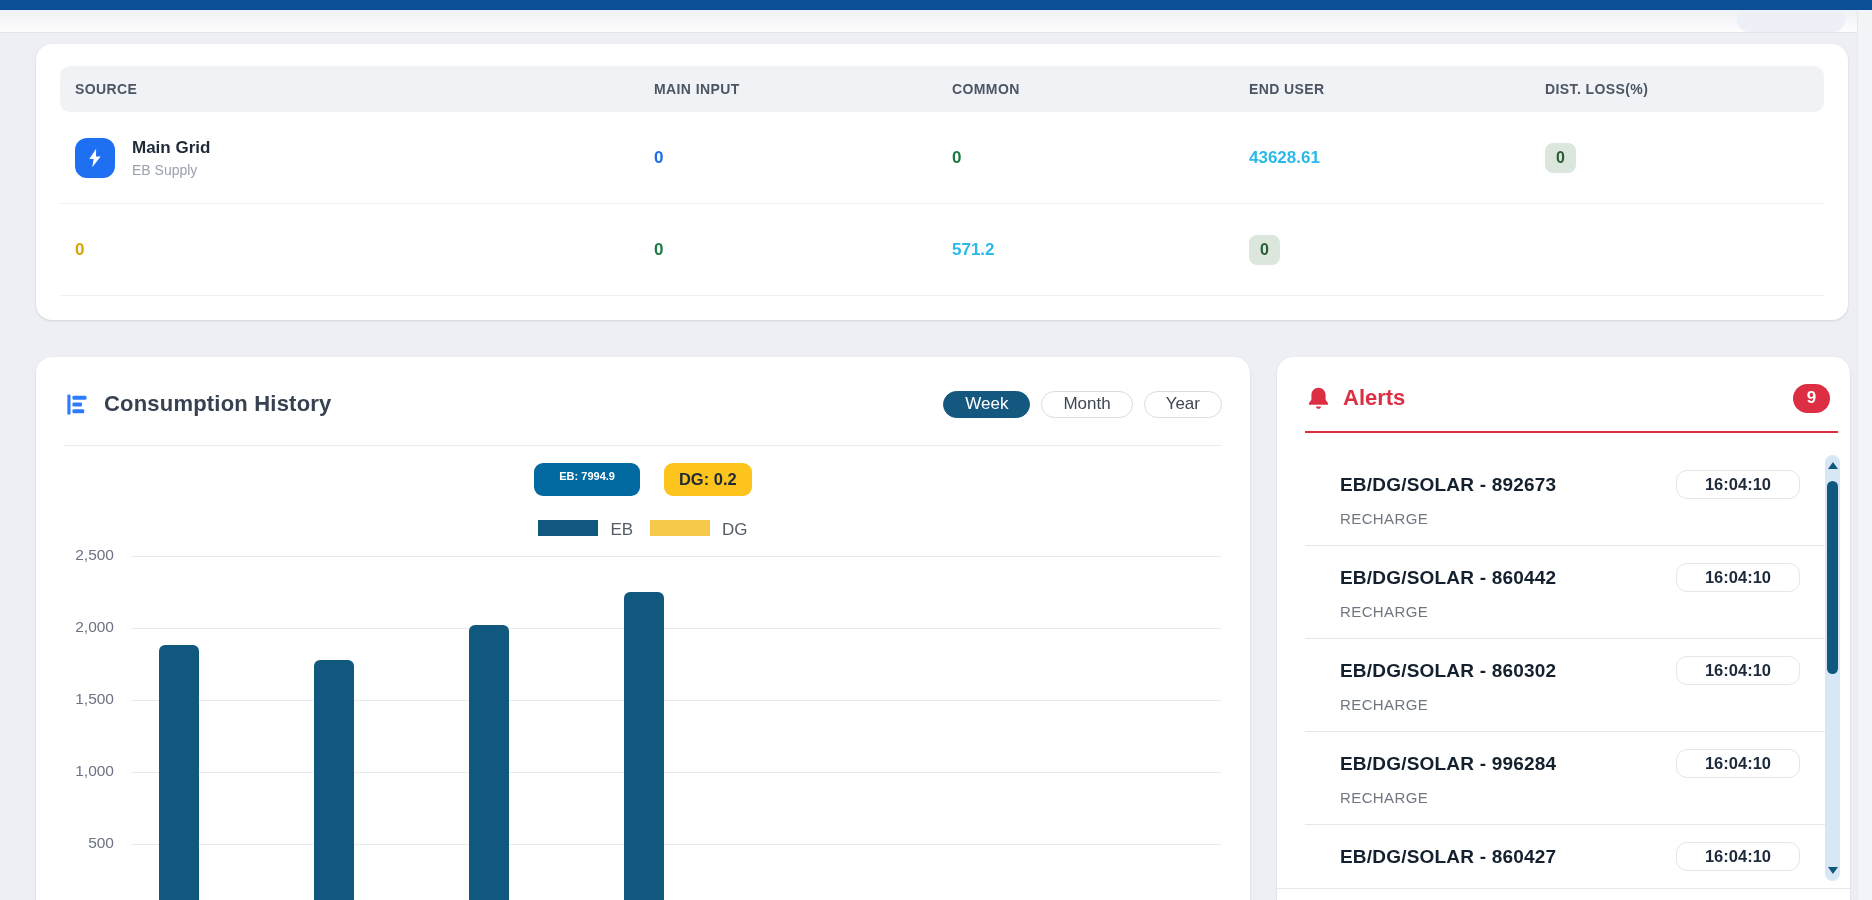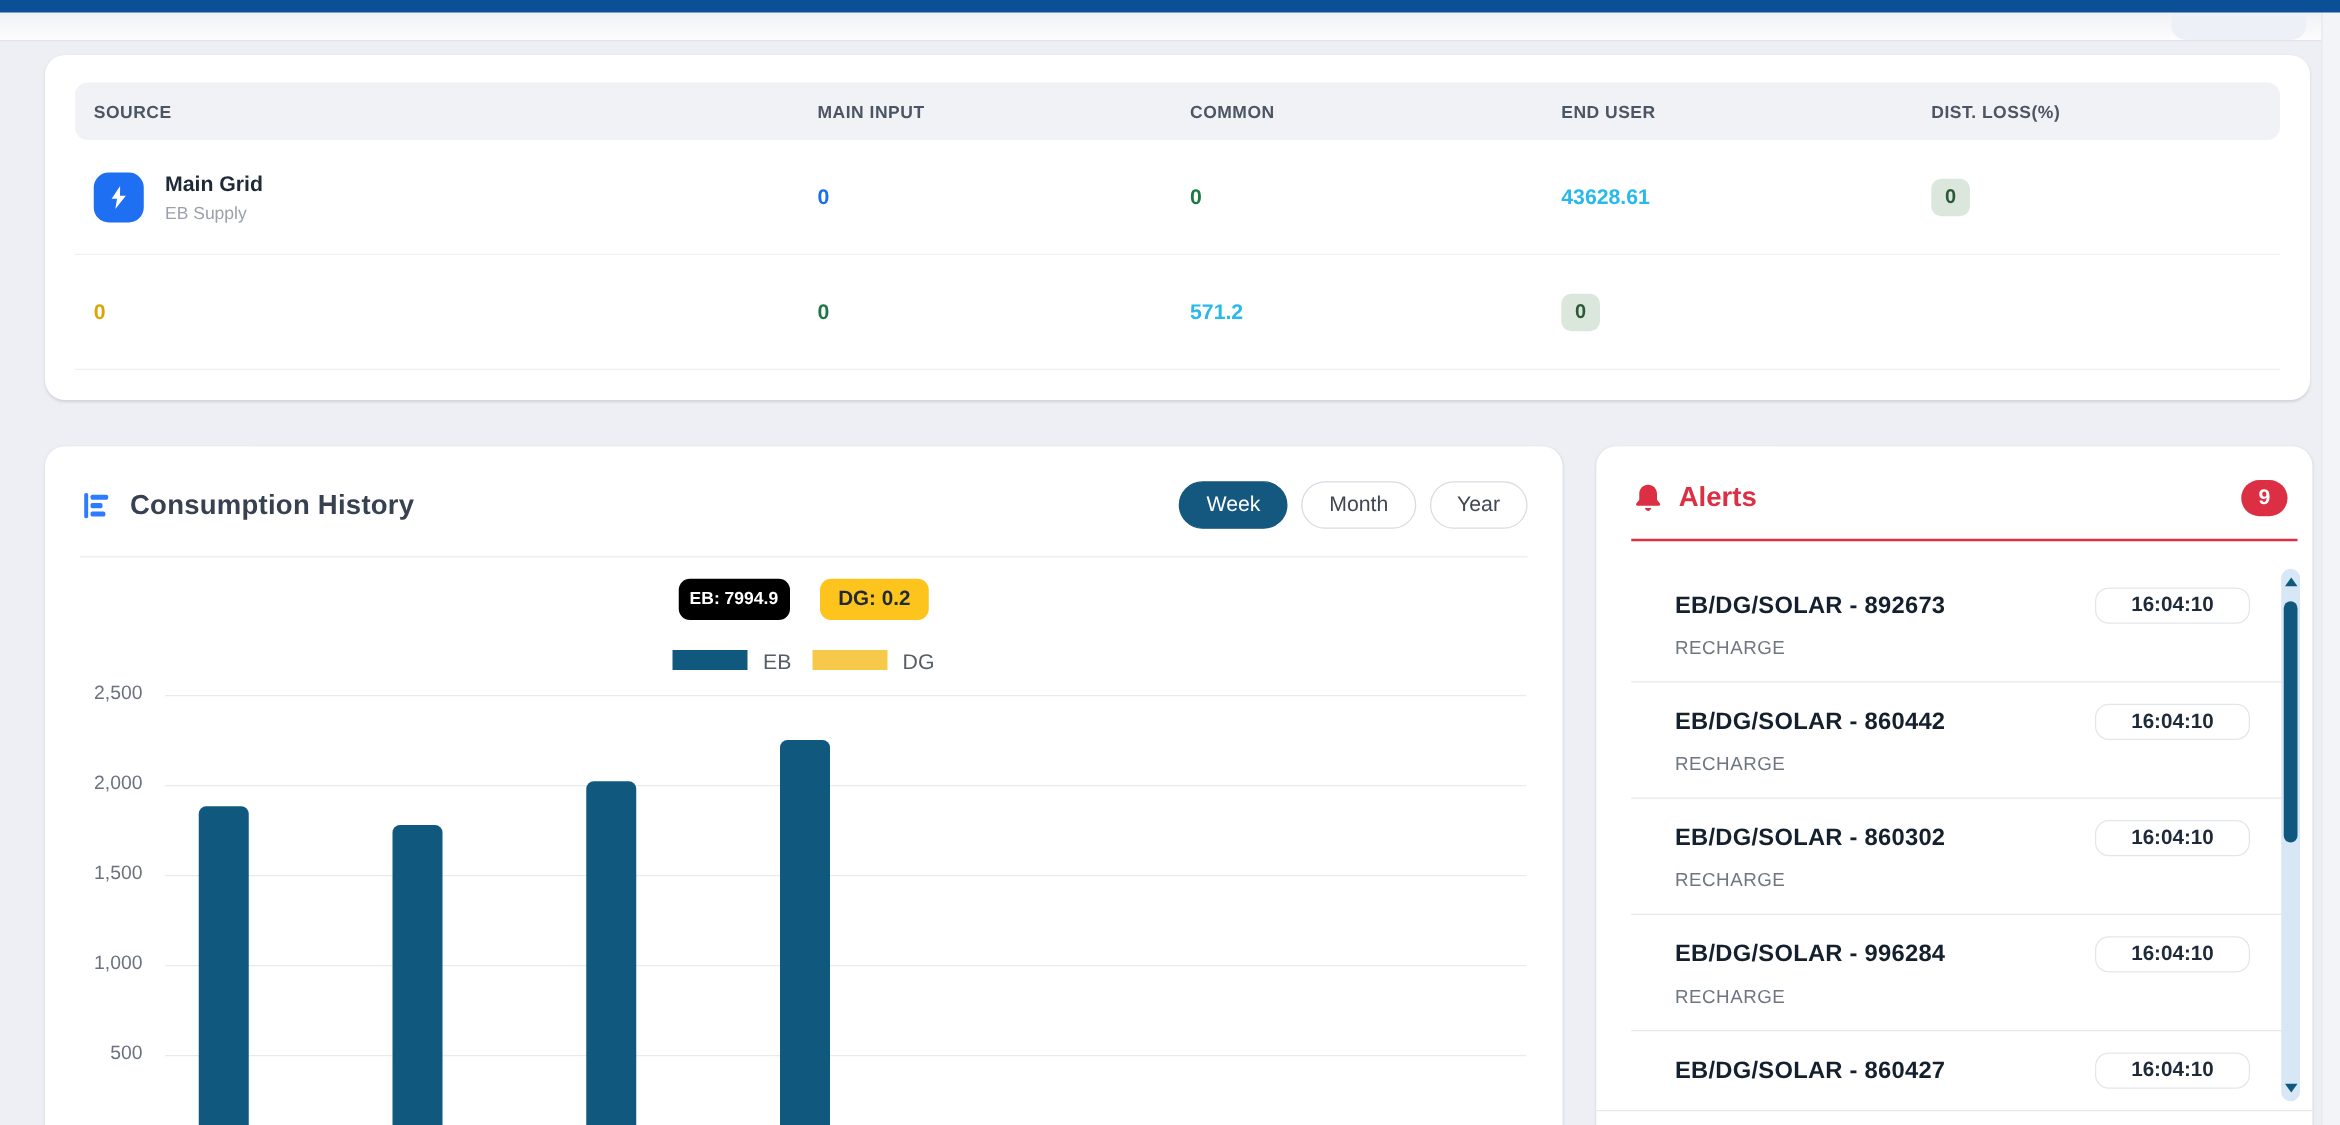--- a/index.html
+++ b/index.html
@@ -39,26 +39,26 @@
   .row-0 .v-main{color:#1a6df0}
   .row-1 .v-main{color:#d9a406}
   .loss-badge{display:inline-block;background:#dbe7dd;color:#2a5b35;font-size:16px;font-weight:700;
     padding:6px 11px;border-radius:8px}
 
   
   .chart-header{position:absolute;left:28px;right:28px;top:24px;height:46px;display:flex;align-items:center}
   .chart-title-icon{margin-right:13px;display:flex}
   .chart-title{font-size:22px;font-weight:700;color:#374151;letter-spacing:.2px}
   .range-group{margin-left:auto;display:flex;gap:11px}
-  .pill{height:38px;padding:0 21px;border-radius:20px;background:#fff;border:1px solid #d7dbe2;
+  .pill{height:27px;padding:0 21px;border-radius:20px;background:#fff;border:1px solid #d7dbe2;
     color:#3f4754;font-size:17px;display:flex;align-items:center;cursor:pointer}
   .pill.active{background:#14577f;border-color:#14577f;color:#fff}
   .chart-divider{position:absolute;left:28px;right:28px;top:88px;border-top:1px solid #e9ebf0}
   .total-badges{position:absolute;left:0;right:0;top:106px;display:flex;justify-content:center;gap:24px}
-  .badge-eb{background:#000000;color:#fff;font-weight:700;font-size:14px;padding:7px 9px;border-radius:9px}
+  .badge-eb{background:#0369a1;color:#fff;font-weight:700;font-size:11px;padding:7px 25px;border-radius:9px}
   .badge-dg{background:#fcc41c;color:#1f2937;font-weight:700;font-size:16.5px;padding:7px 15px;border-radius:9px}
   .legend{position:absolute;left:0;right:0;top:163px;display:flex;justify-content:center;gap:17px;align-items:center}
   .lg-item{display:flex;gap:12px}
   .lg-swatch{width:60px;height:16px}
   .lg-label{font-size:17px;color:#555c66}
   .plot{position:absolute;left:96px;top:199px;width:1089px;height:360px}
   .gridline{position:absolute;left:0;right:0;height:1px;background:#e8eaee}
   .ytick{position:absolute;left:-82px;width:64px;text-align:right;font-size:15.5px;color:#6b7280}
   .bar{position:absolute;bottom:0;width:40px;background:#11587f;border-radius:6px 6px 0 0}
 

